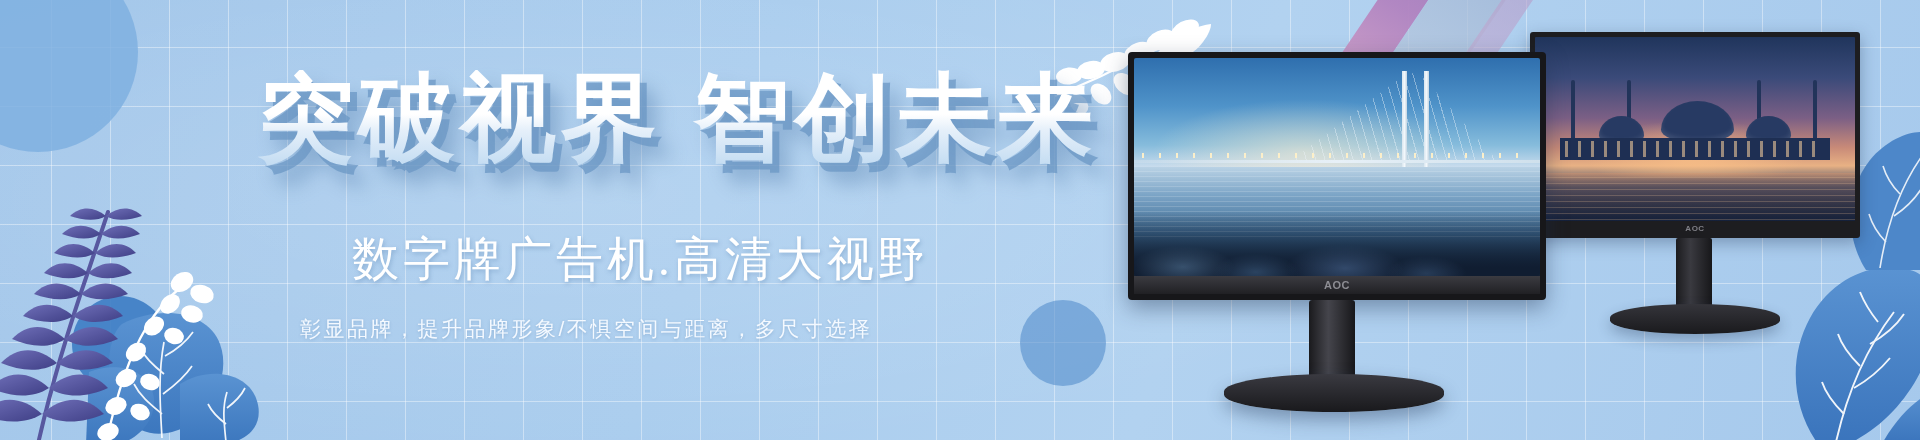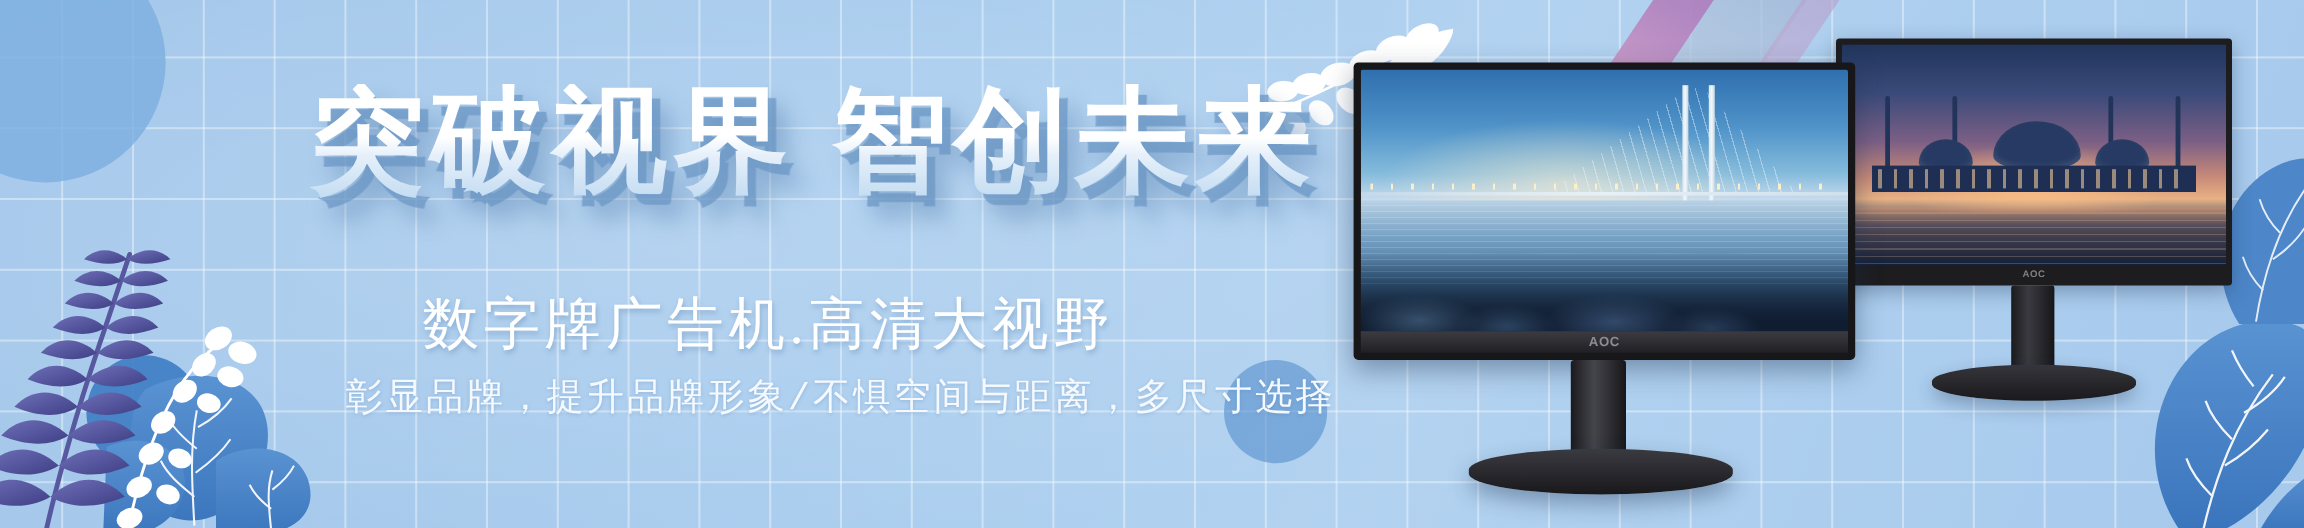--- a/index.html
+++ b/index.html
@@ -75,27 +75,26 @@
     -webkit-text-fill-color:transparent;
     filter:drop-shadow(7px 9px 0 rgba(106,150,196,.72)) drop-shadow(11px 14px 9px rgba(76,119,168,.42));
   }
 
   .subtitle{
     position:absolute;left:352px;top:236px;
     font-family:"Liberation Serif", serif;
     font-size:47px;line-height:1;letter-spacing:4px;
     color:#ffffff;white-space:nowrap;
     text-shadow:1px 2px 4px rgba(70,112,160,.35);
-    margin-top:12px;
   }
 
   .tagline{
-    position:absolute;left:288px;top:318px;
-    font-family:Liberation Mono, monospace;
-    font-size:31px;line-height:1;letter-spacing:2.5px;
+    position:absolute;left:300px;top:318px;
+    font-family:Liberation Sans, sans-serif;
+    font-size:21px;line-height:1;letter-spacing:2.5px;
     color:#f4f9ff;white-space:nowrap;
     text-shadow:0 1px 3px rgba(70,112,160,.30);
   }
 
   
   .products{position:absolute;left:1080px;top:0;width:840px;height:318px;}
 
   .monitor{position:absolute;}
 
   

